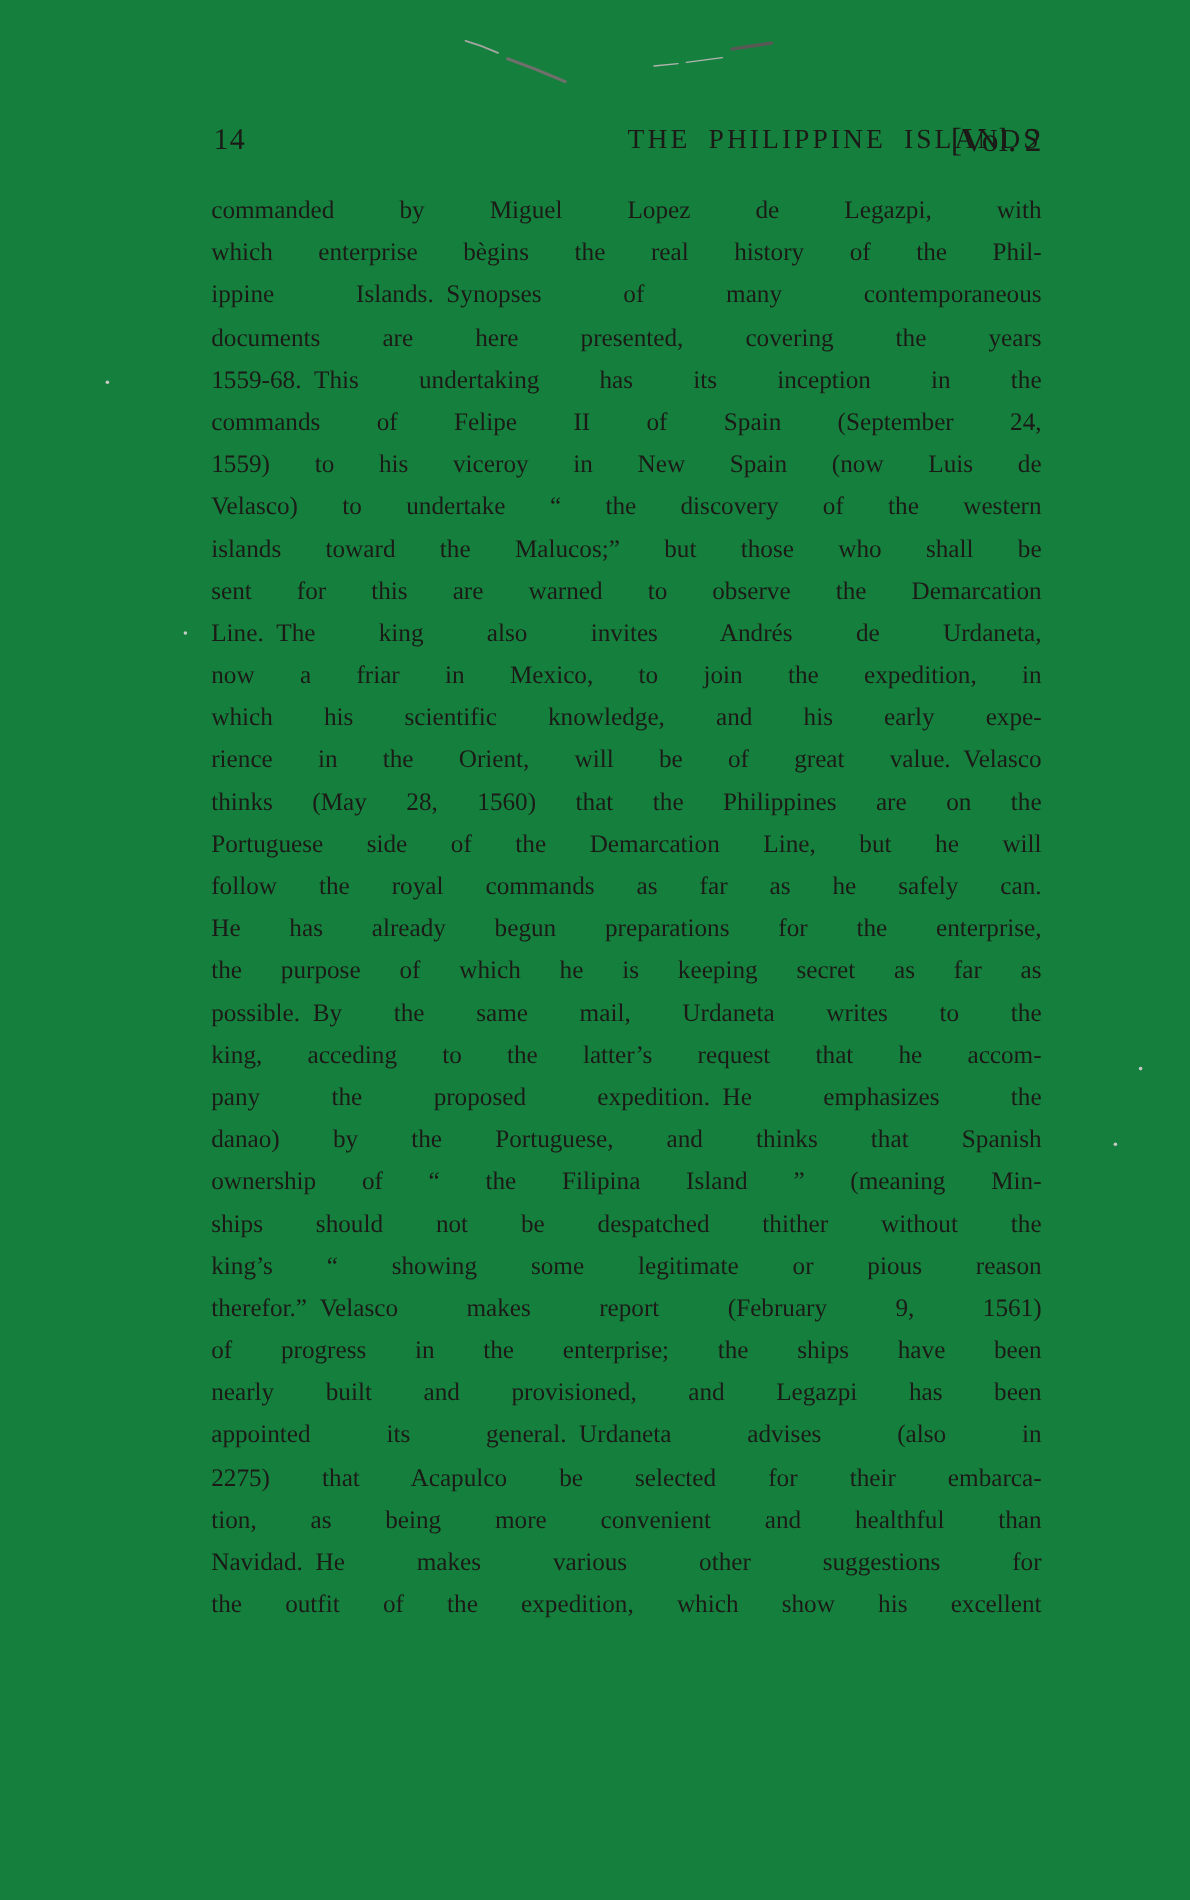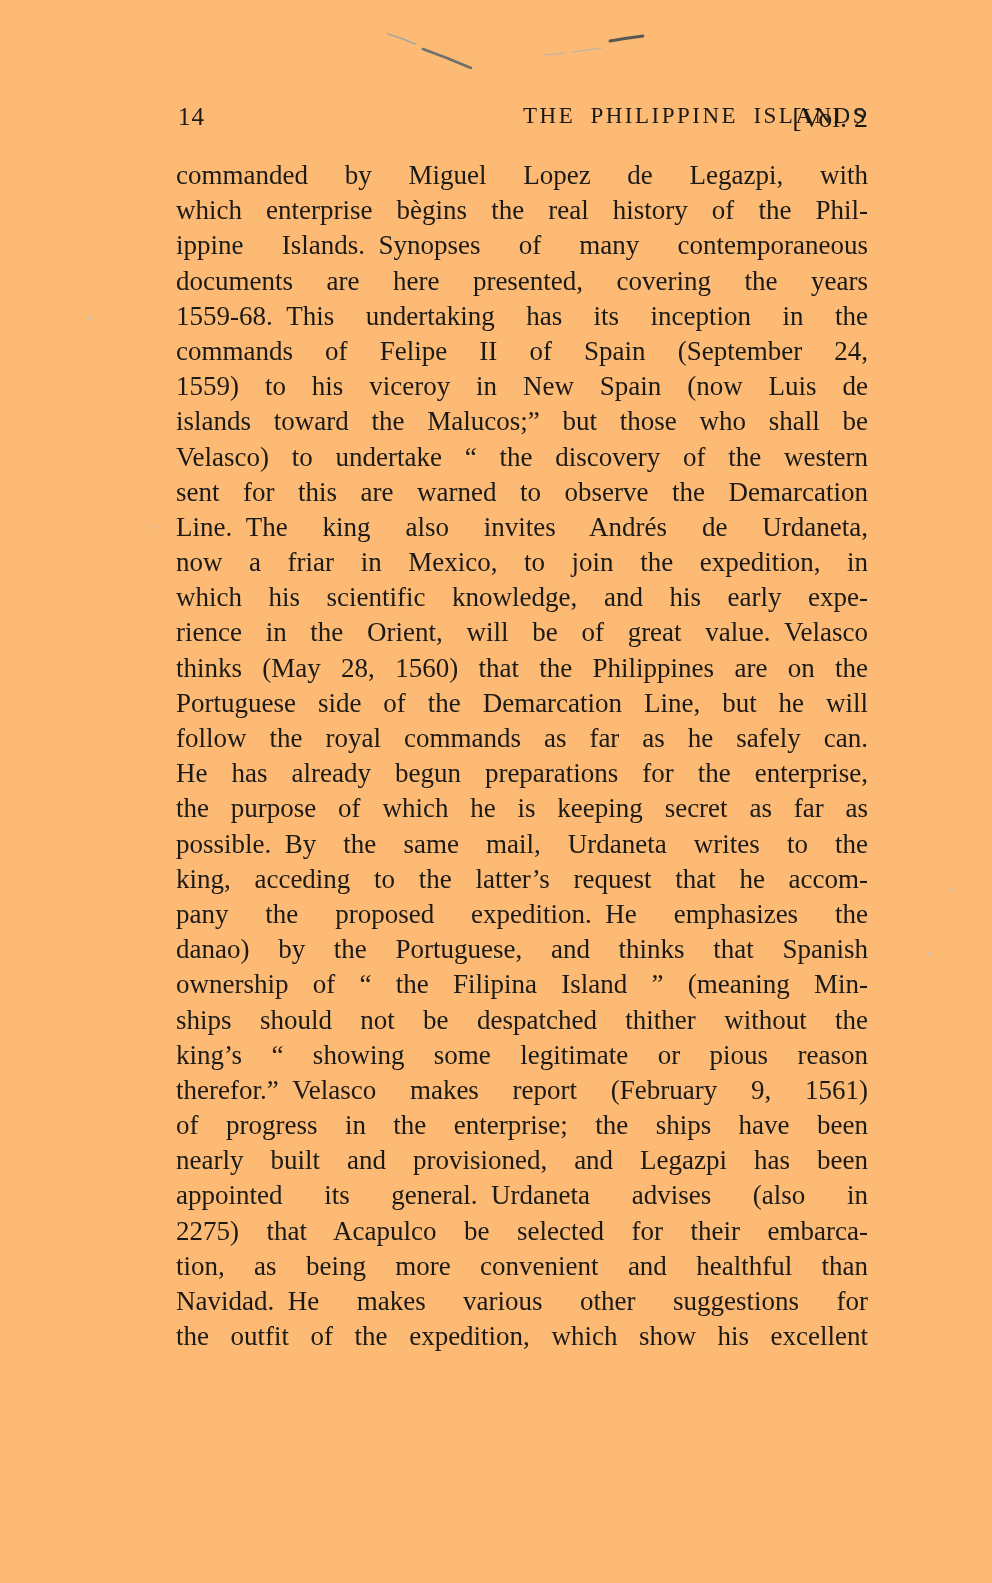--- a/index.html
+++ b/index.html
@@ -4,21 +4,21 @@
 <style>
   html, body {
     margin: 0;
     padding: 0;
     background: #ffffff;
   }
   .page {
     position: relative;
     width: 992px;
     height: 1583px;
-    background: #fdba74;
+    background: #15803d;
     overflow: hidden;
     font-family: "Liberation Serif", "DejaVu Serif", serif;
     color: #1b1a17;
   }
   .scan-marks {
     position: absolute;
     top: 0;
     left: 0;
   }
   .speck {
@@ -58,21 +58,21 @@
     top: 2px;
     font-size: 28px;
   }
   .text-block {
     position: absolute;
     left: 176px;
     top: 158px;
     width: 692px;
   }
   .line {
-    font-size: 27px;
+    font-size: 21px;
     line-height: 35.2px;
     height: 35.2px;
     white-space: nowrap;
     text-align: justify;
     text-align-last: justify;
     text-justify: inter-word;
   }
 </style>
 </head>
 <body>
@@ -99,22 +99,22 @@
   </header>
 
   <main class="text-block">
     <div class="line">commanded by Miguel Lopez de Legazpi, with</div>
     <div class="line">which enterprise bègins the real history of the Phil-</div>
     <div class="line">ippine Islands. Synopses of many contemporaneous</div>
     <div class="line">documents are here presented, covering the years</div>
     <div class="line">1559-68. This undertaking has its inception in the</div>
     <div class="line">commands of Felipe II of Spain (September 24,</div>
     <div class="line">1559) to his viceroy in New Spain (now Luis de</div>
+    <div class="line">Velasco) to undertake “ the discovery of the western</div>
     <div class="line">islands toward the Malucos;” but those who shall be</div>
-    <div class="line">Velasco) to undertake “ the discovery of the western</div>
     <div class="line">sent for this are warned to observe the Demarcation</div>
     <div class="line">Line. The king also invites Andrés de Urdaneta,</div>
     <div class="line">now a friar in Mexico, to join the expedition, in</div>
     <div class="line">which his scientific knowledge, and his early expe-</div>
     <div class="line">rience in the Orient, will be of great value. Velasco</div>
     <div class="line">thinks (May 28, 1560) that the Philippines are on the</div>
     <div class="line">Portuguese side of the Demarcation Line, but he will</div>
     <div class="line">follow the royal commands as far as he safely can.</div>
     <div class="line">He has already begun preparations for the enterprise,</div>
     <div class="line">the purpose of which he is keeping secret as far as</div>

